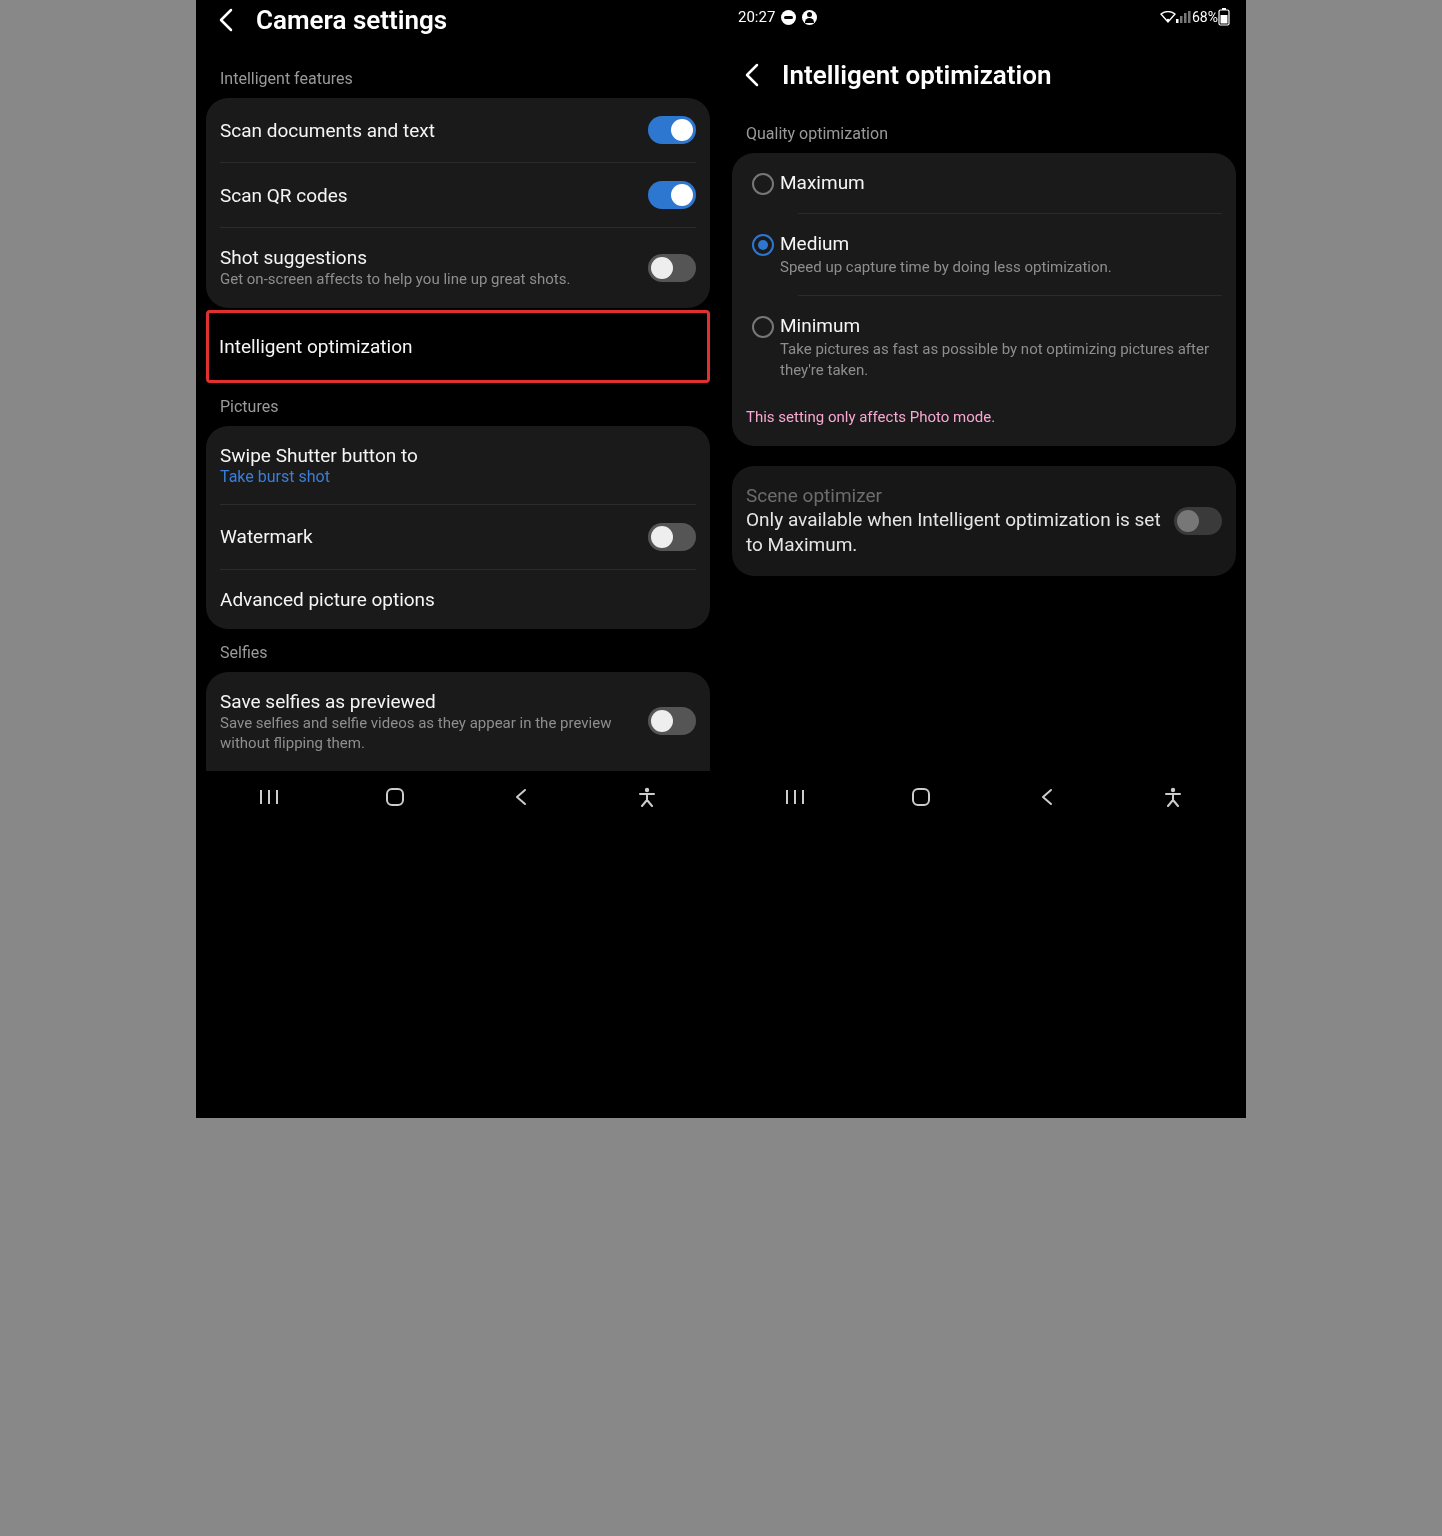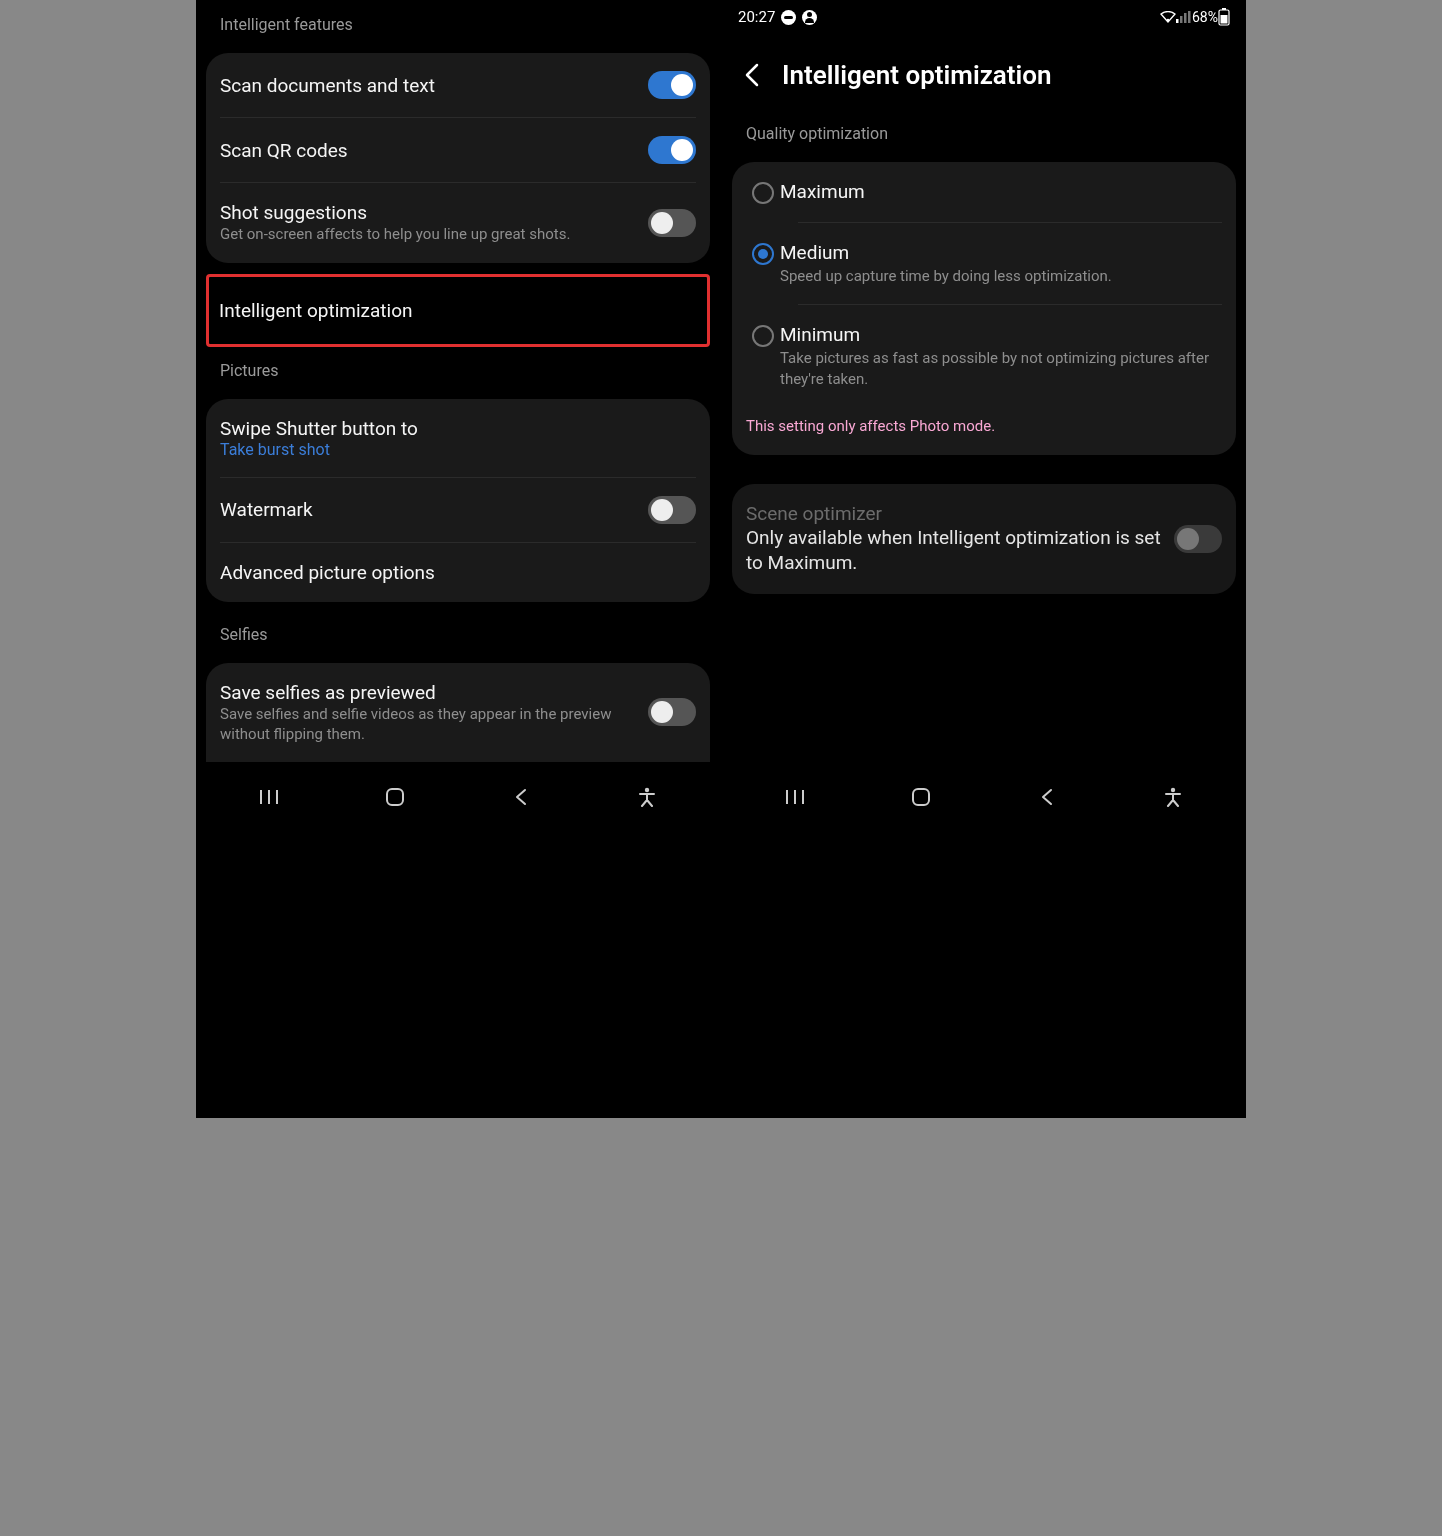--- a/index.html
+++ b/index.html
@@ -75,21 +75,21 @@
   
   .section-label {
     color: #9a9a9a;
     font-size: 16px;
     padding: 14px 24px 10px 24px;
   }
   
   .card {
     background: #1a1a1a;
     border-radius: 22px;
-    margin: 9px 10px;
+    margin: 0 10px;
   }
   .row {
     display: flex;
     align-items: center;
     padding: 18px 14px 18px 14px;
     gap: 10px;
   }
   .row .content { flex:1; }
   .row-title {
     font-size: 19px;

